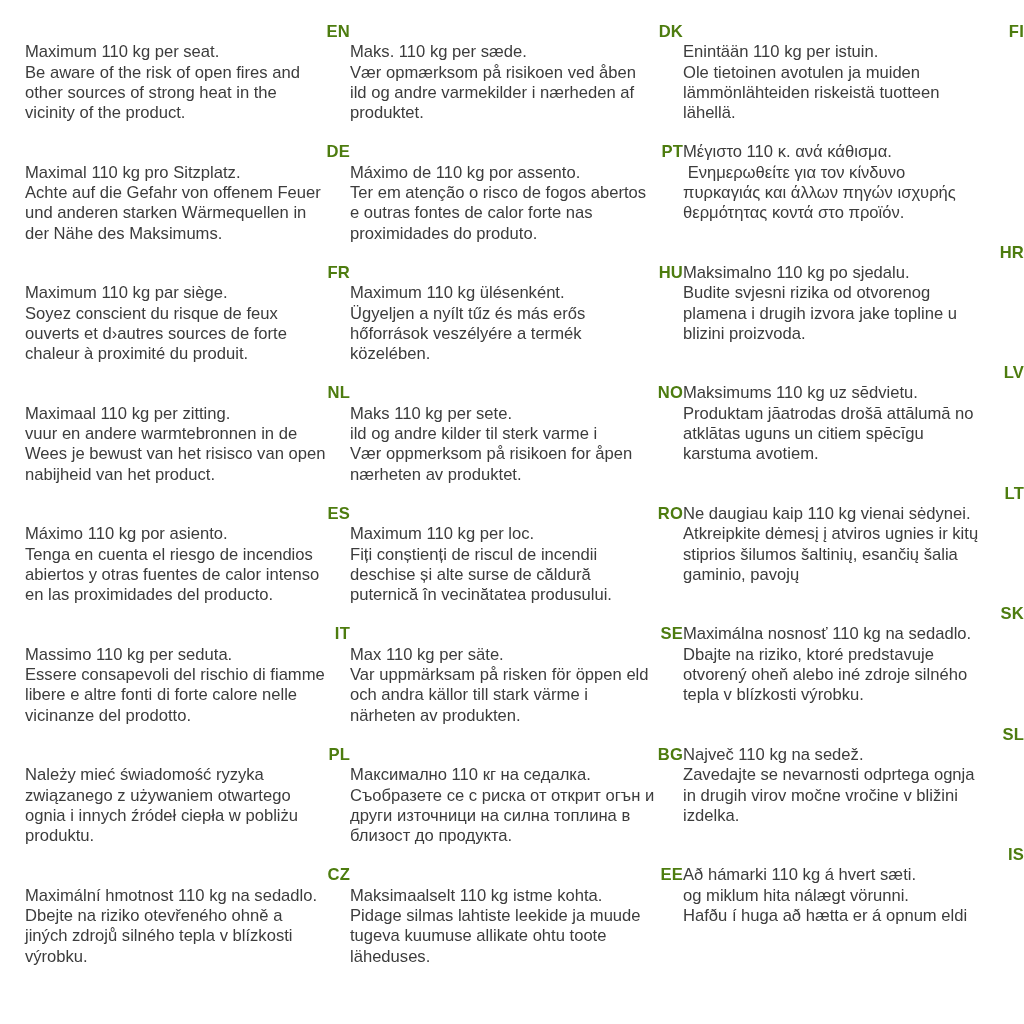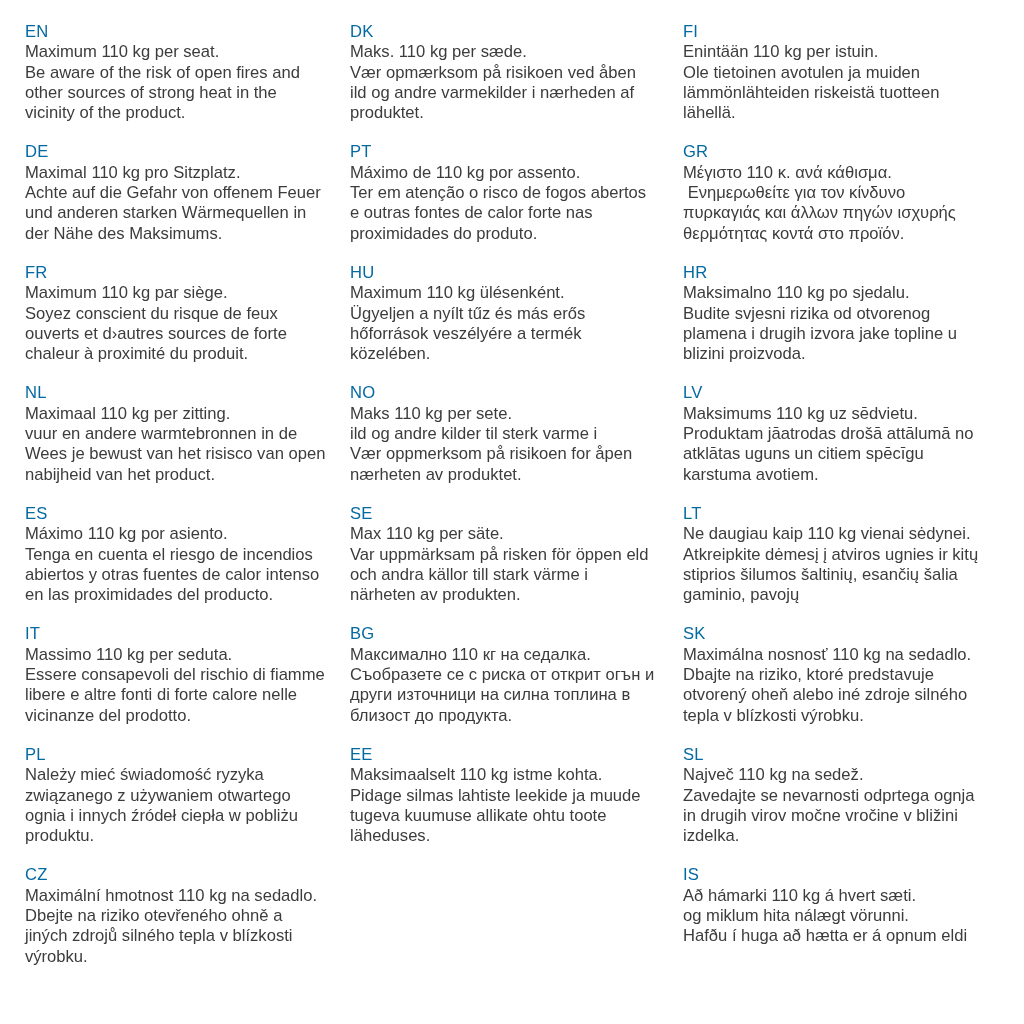--- a/index.html
+++ b/index.html
@@ -21,23 +21,24 @@
     padding: 22px 0 0 25px;
   }
   .col { min-width: 0; }
   .block {
     margin-bottom: 19px;
     color: #3c3c3c;
     font-size: 16.6px;
     line-height: 20.3px;
   }
   .lang-code {
-    font-weight: 400;
-    color: #0369a1;
+    font-weight: 700;
+    color: #4d7c0f;
     letter-spacing: 0.2px;
+    text-align: right;
   }
   .line {
     white-space: pre-wrap;
   }
 </style>
 </head>
 <body>
 
 <div class="page">
   <div class="columns" id="columns-root">
@@ -122,20 +123,27 @@
           <div class="line">közelében.</div>
         </div>
         <div class="block">
           <div class="lang-code line">NO</div>
           <div class="line">Maks 110 kg per sete.</div>
           <div class="line">ild og andre kilder til sterk varme i</div>
           <div class="line">Vær oppmerksom på risikoen for åpen</div>
           <div class="line">nærheten av produktet.</div>
         </div>
         <div class="block">
+          <div class="lang-code line">RO</div>
+          <div class="line">Maximum 110 kg per loc.</div>
+          <div class="line">Fiți conștienți de riscul de incendii</div>
+          <div class="line">deschise și alte surse de căldură</div>
+          <div class="line">puternică în vecinătatea produsului.</div>
+        </div>
+        <div class="block">
           <div class="lang-code line">SE</div>
           <div class="line">Max 110 kg per säte.</div>
           <div class="line">Var uppmärksam på risken för öppen eld</div>
           <div class="line">och andra källor till stark värme i</div>
           <div class="line">närheten av produkten.</div>
         </div>
         <div class="block">
           <div class="lang-code line">BG</div>
           <div class="line">Максимално 110 кг на седалка.</div>
           <div class="line">Съобразете се с риска от открит огън и</div>
@@ -152,21 +160,20 @@
       </div>
       <div class="col">
         <div class="block">
           <div class="lang-code line">FI</div>
           <div class="line">Enintään 110 kg per istuin.</div>
           <div class="line">Ole tietoinen avotulen ja muiden</div>
           <div class="line">lämmönlähteiden riskeistä tuotteen</div>
           <div class="line">lähellä.</div>
         </div>
         <div class="block">
-          <div class="lang-code line">GR</div>
           <div class="line">Μέγιστο 110 κ. ανά κάθισμα.</div>
           <div class="line"> Ενημερωθείτε για τον κίνδυνο</div>
           <div class="line">πυρκαγιάς και άλλων πηγών ισχυρής</div>
           <div class="line">θερμότητας κοντά στο προϊόν.</div>
         </div>
         <div class="block">
           <div class="lang-code line">HR</div>
           <div class="line">Maksimalno 110 kg po sjedalu.</div>
           <div class="line">Budite svjesni rizika od otvorenog</div>
           <div class="line">plamena i drugih izvora jake topline u</div>

